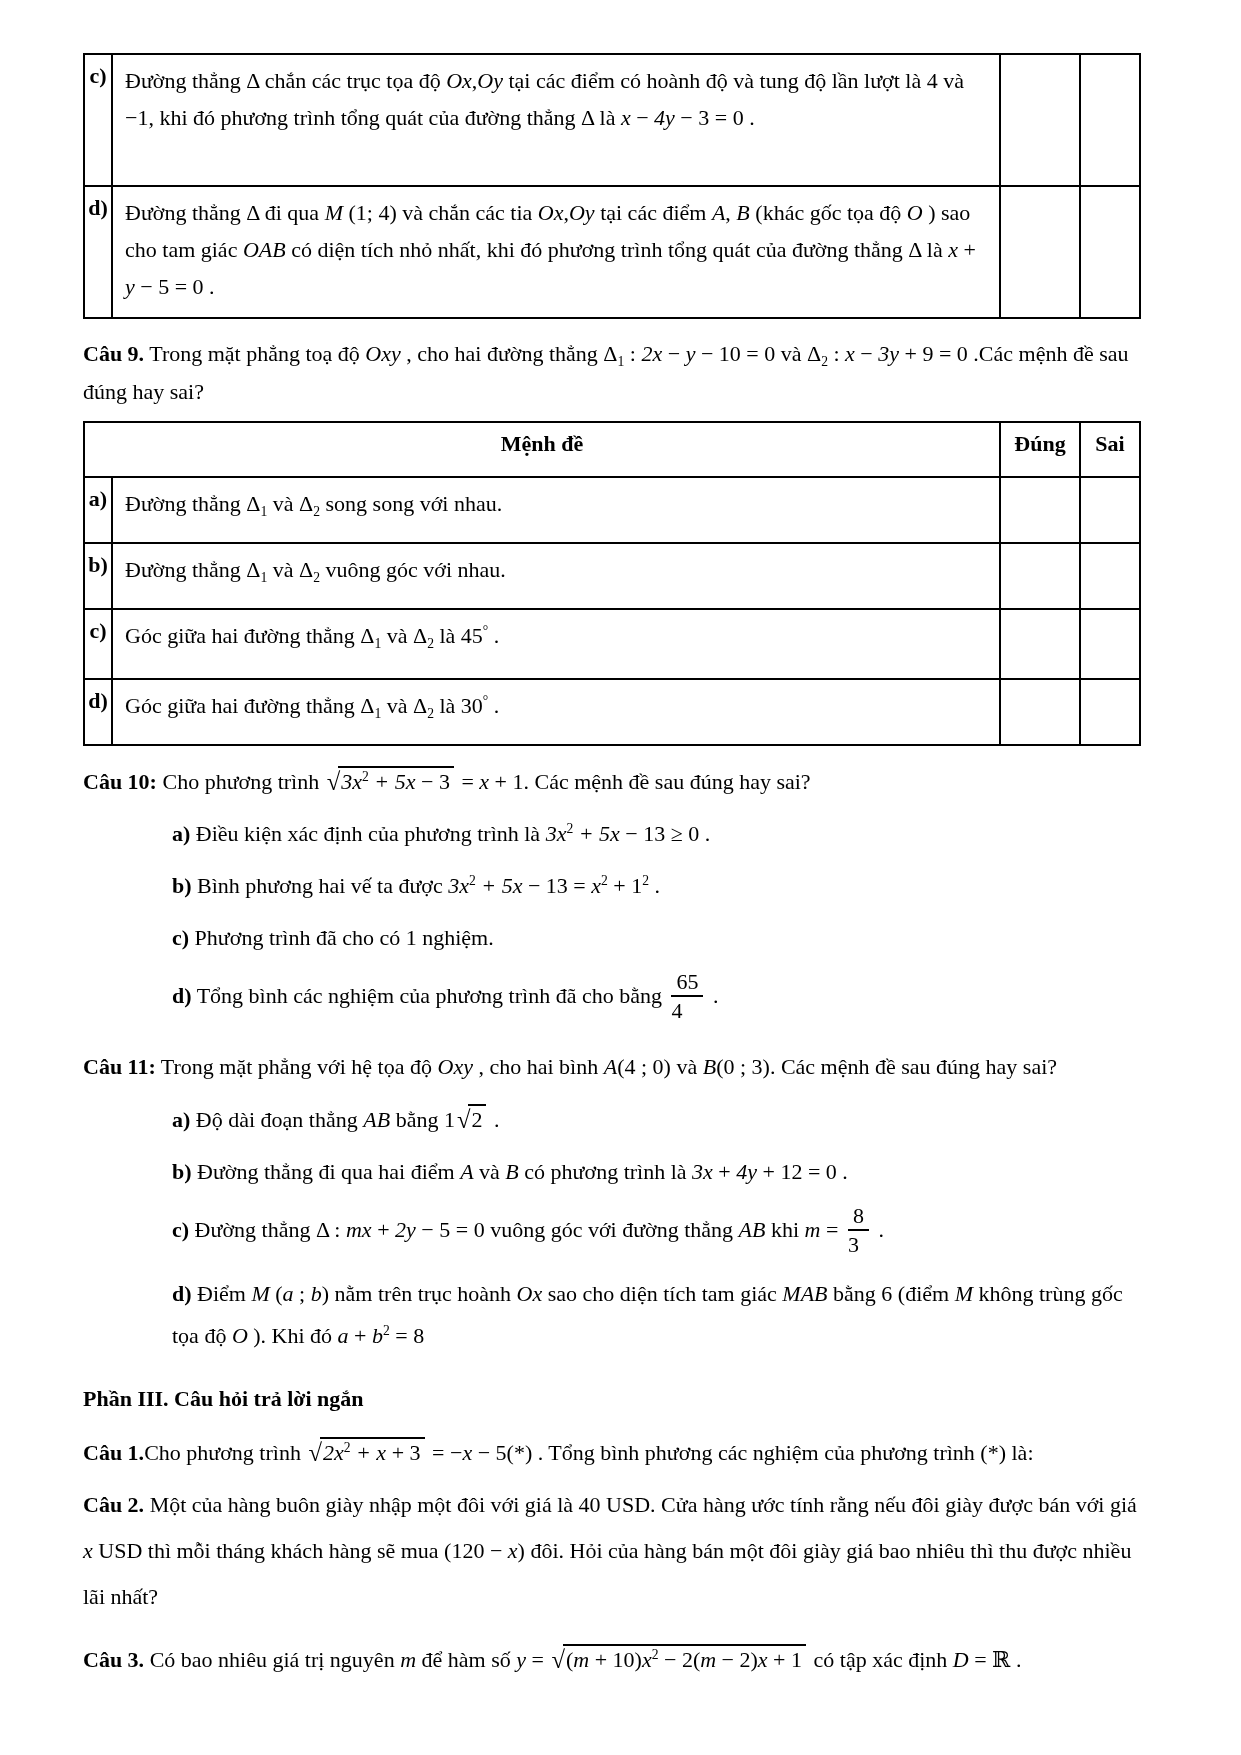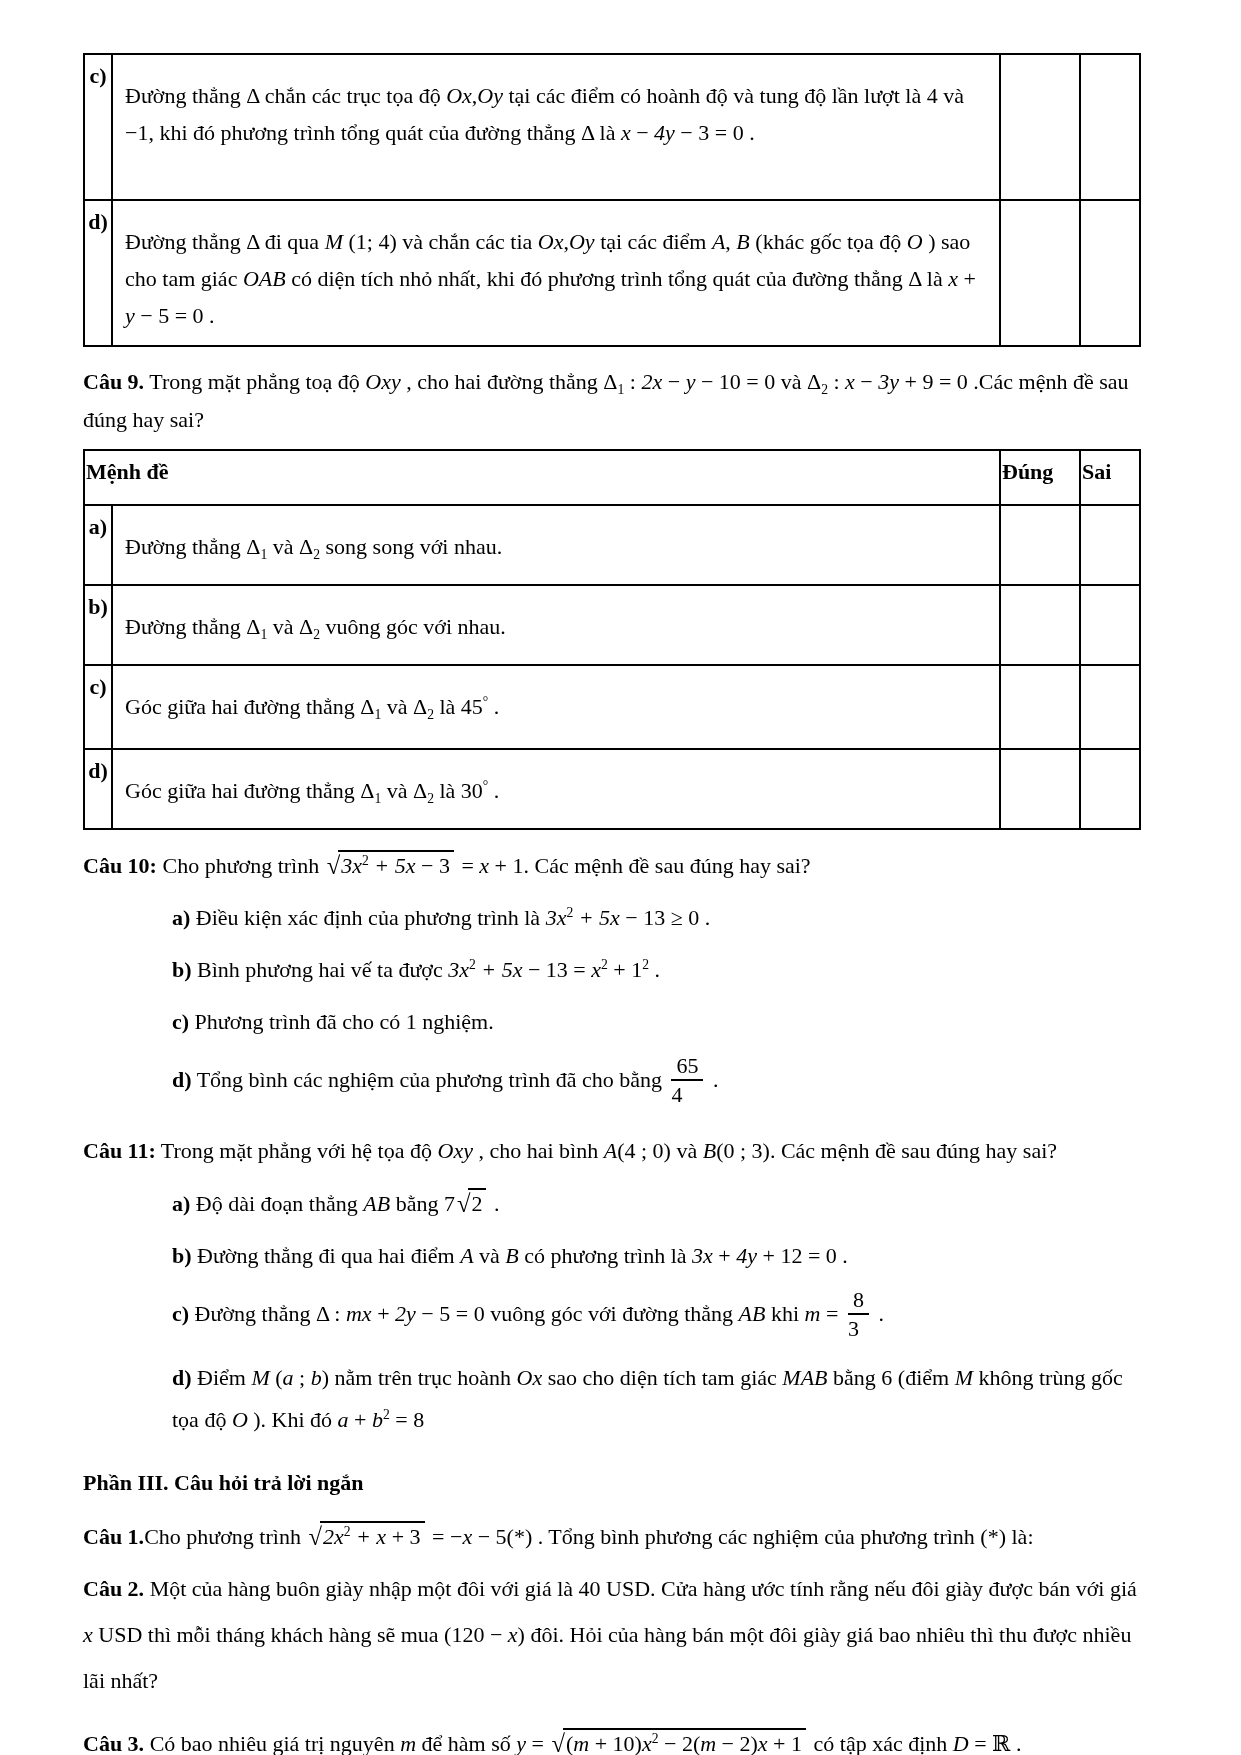--- a/index.html
+++ b/index.html
@@ -10,24 +10,24 @@
   }
   .page{width:1056px;margin-left:83px;padding-top:53px;}
   
   table.tbl{border-collapse:collapse;width:1056px;table-layout:fixed;}
   table.tbl td{border:2px solid #000;vertical-align:top;}
   col.c-label{width:28px;}
   col.c-text{width:888px;}
   col.c-dung{width:80px;}
   col.c-sai{width:60px;}
   td.lbl{font-weight:bold;text-align:center;padding:8px 1px 0 1px;}
-  td.stmt{padding:22px 12px 0 12px;line-height:37px;}
+  td.stmt{padding:7px 12px 0 12px;line-height:37px;}
   td.ans{padding:0;}
   tr.r-tall td{height:122px;}
-  tr.hdr td{height:44px;text-align:left;font-weight:bold;padding-top:8px;vertical-align:top;margin-left:23px;}
+  tr.hdr td{height:44px;text-align:center;font-weight:bold;padding-top:8px;vertical-align:top;margin-left:23px;}
   tr.row58 td{height:56px;}
   tr.row62 td{height:60px;}
   
   .para{margin:0;line-height:38px;}
   .mt8{margin-top:16px;}
   .mt10{margin-top:10px;}
   .mt16{margin-top:16px;}
   .mt22{margin-top:22px;}
   .mb10{margin-bottom:10px;}
   .item{margin:14px 0 0 89px;line-height:38px;}
@@ -116,21 +116,21 @@
   </tbody>
     </table>
 
   <p class="para mt16"><span class="bold">Câu 10:</span><span> Cho phương trình </span><span class="sqrt"><span class="rad">√</span><span class="radicand"><span class="math">3x</span><sup>2</sup><span class="math"> + 5x</span><span> − 3</span></span></span><span> = </span><span class="math">x</span><span> + 1. Các mệnh đề sau đúng hay sai?</span></p>
   <p class="item"><span class="bold">a)</span><span> Điều kiện xác định của phương trình là </span><span class="math">3x</span><sup>2</sup><span class="math"> + 5x</span><span> − 13 ≥ 0 .</span></p>
   <p class="item"><span class="bold">b)</span><span> Bình phương hai vế ta được </span><span class="math">3x</span><sup>2</sup><span class="math"> + 5x</span><span> − 13 = </span><span class="math">x</span><sup>2</sup><span> + 1</span><sup>2</sup><span> .</span></p>
   <p class="item"><span class="bold">c)</span><span> Phương trình đã cho có 1 nghiệm.</span></p>
   <p class="item mt10"><span class="bold">d)</span><span> Tổng bình các nghiệm của phương trình đã cho bằng </span><span class="frac"><span class="num">65</span><span class="den">4</span></span><span> .</span></p>
 
   <p class="para mt22"><span class="bold">Câu 11:</span><span> Trong mặt phẳng với hệ tọa độ </span><span class="math">Oxy</span><span> , cho hai bình </span><span class="math">A</span><span>(4 ; 0) và </span><span class="math">B</span><span>(0 ; 3). Các mệnh đề sau đúng hay sai?</span></p>
-  <p class="item"><span class="bold">a)</span><span> Độ dài đoạn thẳng </span><span class="math">AB</span><span> bằng 7</span><span class="sqrt"><span class="rad">√</span><span class="radicand"><span>2</span></span></span><span> .</span></p>
+  <p class="item"><span class="bold">a)</span><span> Độ dài đoạn thẳng </span><span class="math">AB</span><span> bằng 1</span><span class="sqrt"><span class="rad">√</span><span class="radicand"><span>2</span></span></span><span> .</span></p>
   <p class="item"><span class="bold">b)</span><span> Đường thẳng đi qua hai điểm </span><span class="math">A</span><span> và </span><span class="math">B</span><span> có phương trình là </span><span class="math">3x</span><span> + </span><span class="math">4y</span><span> + 12 = 0 .</span></p>
   <p class="item mt10"><span class="bold">c)</span><span> Đường thẳng Δ : </span><span class="math">mx</span><span> + </span><span class="math">2y</span><span> − 5 = 0 vuông góc với đường thẳng </span><span class="math">AB</span><span> khi </span><span class="math">m</span><span> = </span><span class="frac"><span class="num">8</span><span class="den">3</span></span><span> .</span></p>
   <p class="item item-tall mt10"><span class="bold">d)</span><span> Điểm </span><span class="math">M</span><span> (</span><span class="math">a</span><span> ; </span><span class="math">b</span><span>) nằm trên trục hoành </span><span class="math">Ox</span><span> sao cho diện tích tam giác </span><span class="math">MAB</span><span> bằng 6 (điểm </span><span class="math">M</span><span> không trùng gốc tọa độ </span><span class="math">O</span><span> ). Khi đó </span><span class="math">a</span><span> + </span><span class="math">b</span><sup>2</sup><span> = 8</span></p>
 
   <p class="part-title">Phần III. Câu hỏi trả lời  ngắn</p>
   <p class="para mt8"><span class="bold">Câu 1.</span><span>Cho phương trình </span><span class="sqrt"><span class="rad">√</span><span class="radicand"><span class="math">2x</span><sup>2</sup><span class="math"> + x</span><span> + 3</span></span></span><span> = −</span><span class="math">x</span><span> − 5(*) . Tổng bình phương các nghiệm của phương trình (*) là:</span></p>
   <p class="para mt10" style="line-height:46px;"><span class="bold">Câu 2.</span><span> Một của hàng buôn giày nhập một đôi với giá là 40  USD. Cửa hàng ước tính rằng nếu đôi giày được bán với giá </span><span class="math">x</span><span> USD thì mỗi tháng khách hàng sẽ mua (120 − </span><span class="math">x</span><span>) đôi. Hỏi của hàng bán một đôi giày giá bao nhiêu thì thu được nhiều lãi nhất?</span></p>
   <p class="para mt16" style="line-height:46px;"><span class="bold">Câu 3.</span><span> Có bao nhiêu giá trị nguyên </span><span class="math">m</span><span> để hàm số </span><span class="math">y</span><span> = </span><span class="sqrt"><span class="rad">√</span><span class="radicand"><span>(</span><span class="math">m</span><span> + 10)</span><span class="math">x</span><sup>2</sup><span> − 2(</span><span class="math">m</span><span> − 2)</span><span class="math">x</span><span> + 1</span></span></span><span> có tập xác định </span><span class="math">D</span><span> = ℝ .</span></p>
 
 </div>

